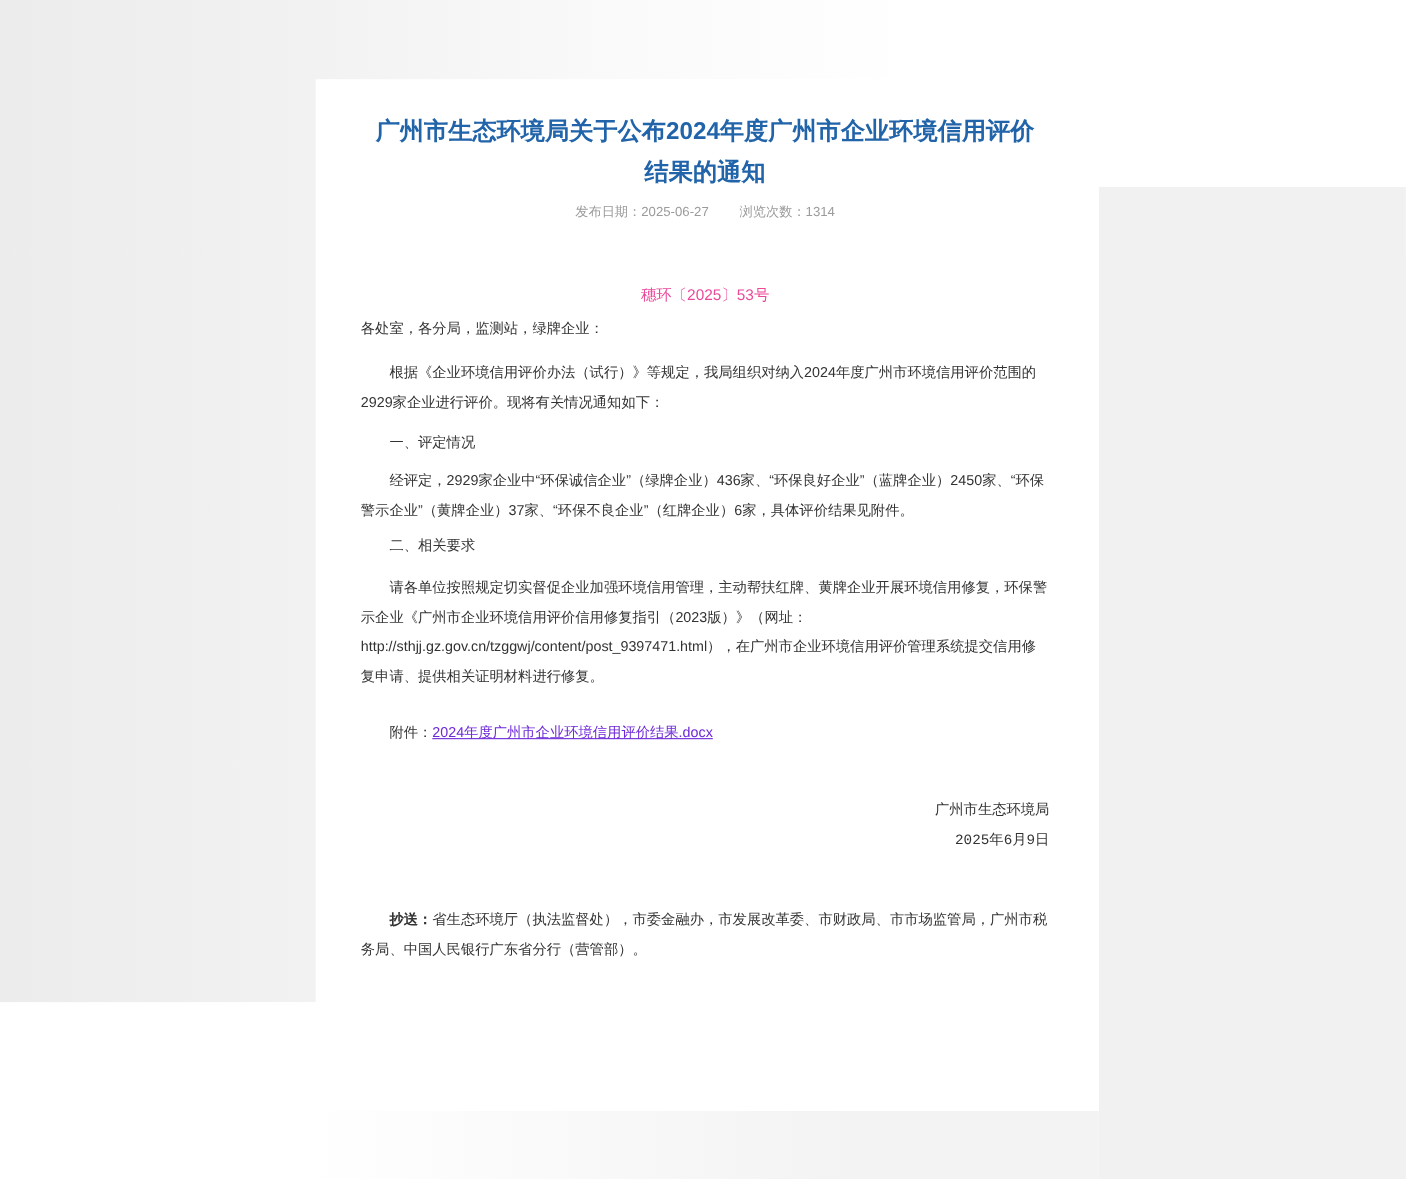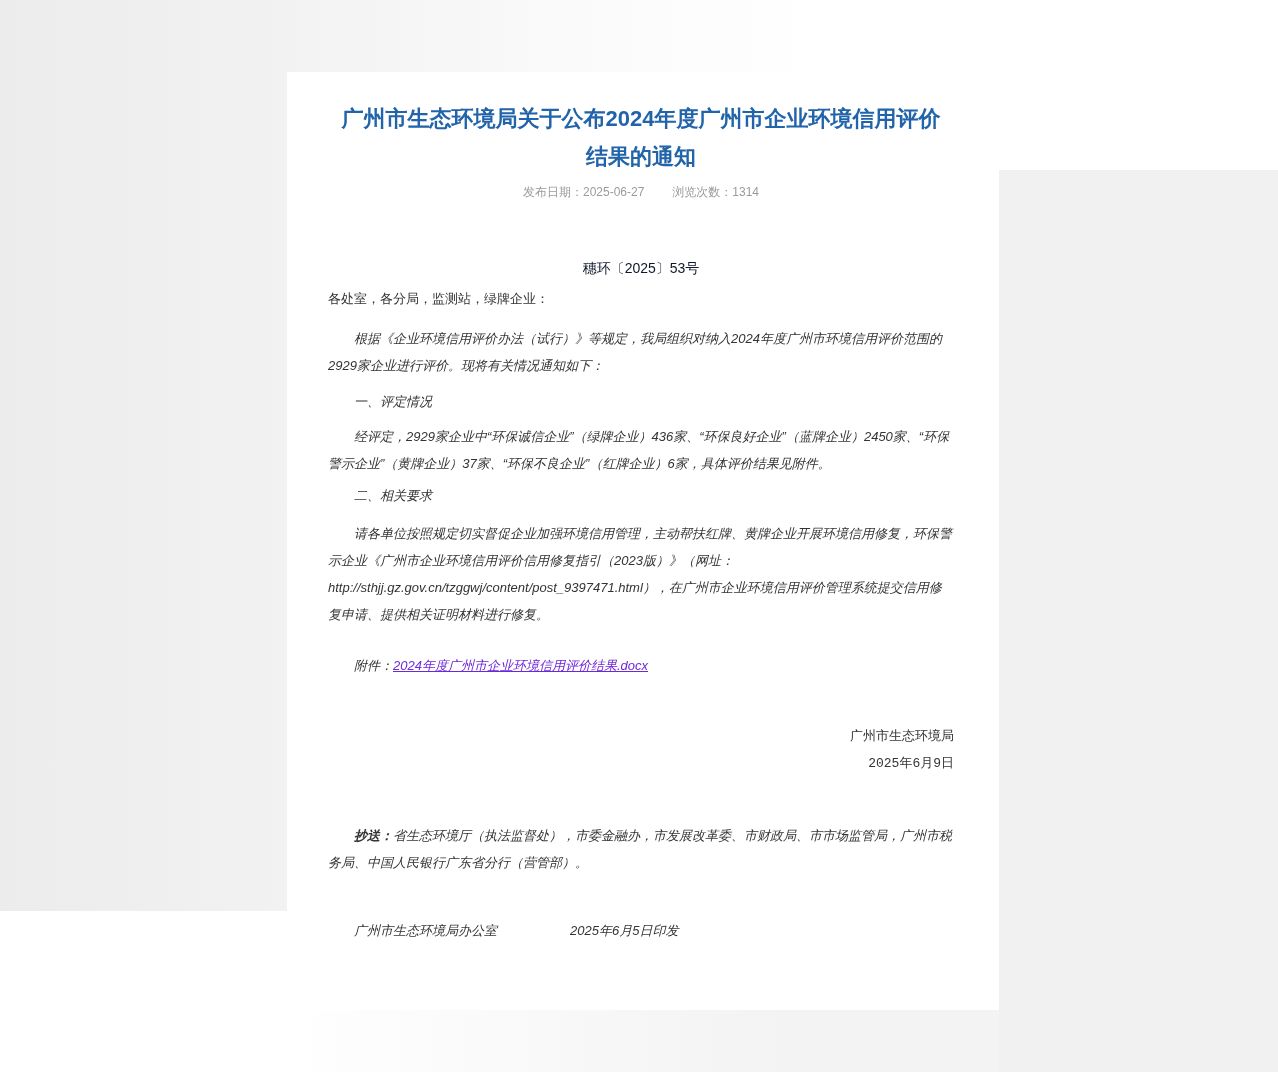--- a/index.html
+++ b/index.html
@@ -38,25 +38,25 @@
     font-size: 22px; line-height: 38px; font-weight: bold;
     color: #2164a9; text-align: center;
   }
   .article-meta {
     margin-top: 7px; text-align: center;
     font-size: 12px; line-height: 18px; color: #9b9b9b;
   }
   .article-meta .views { margin-left: 28px; }
   .doc-number {
     margin-top: 54px; text-align: center;
-    font-size: 14px; line-height: 27px; color: #0f172a;
+    font-size: 14px; line-height: 27px; color: #ec4899;
   }
   .doc-body { font-size: 13px; color: #333333; }
   .doc-body p { margin: 0; line-height: 27px; }
-  .indent { text-indent: 2em; font-style: italic; }
+  .indent { text-indent: 2em; }
   .align-right { text-align: right; font-family: Liberation Mono, monospace; }
   .mt3  { margin-top: 3px  !important; }
   .mt5  { margin-top: 5px  !important; }
   .mt8  { margin-top: 8px  !important; }
   .mt9  { margin-top: 9px  !important; }
   .mt11 { margin-top: 11px !important; }
   .mt13 { margin-top: 13px !important; }
   .mt24 { margin-top: 24px !important; }
   .mt41 { margin-top: 41px !important; }
   .mt44 { margin-top: 44px !important; }
@@ -103,18 +103,15 @@
     </p>
 
     <p class="align-right mt44">广州市生态环境局</p>
     <p class="align-right">2025年6月9日</p>
 
 
     <p class="indent mt45">
       <span class="bold">抄送：</span><span>省生态环境厅（执法监督处），市委金融办，市发展改革委、市财政局、市市场监管局，广州市税务局、中国人民银行广东省分行（营管部）。</span>
     </p>
 
-    <p class="indent mt41">
-      <span>广州市生态环境局办公室</span><span class="print-date">2025年6月5日印发</span>
-    </p>
 
   </div>
 </div>
 
 </body></html>

